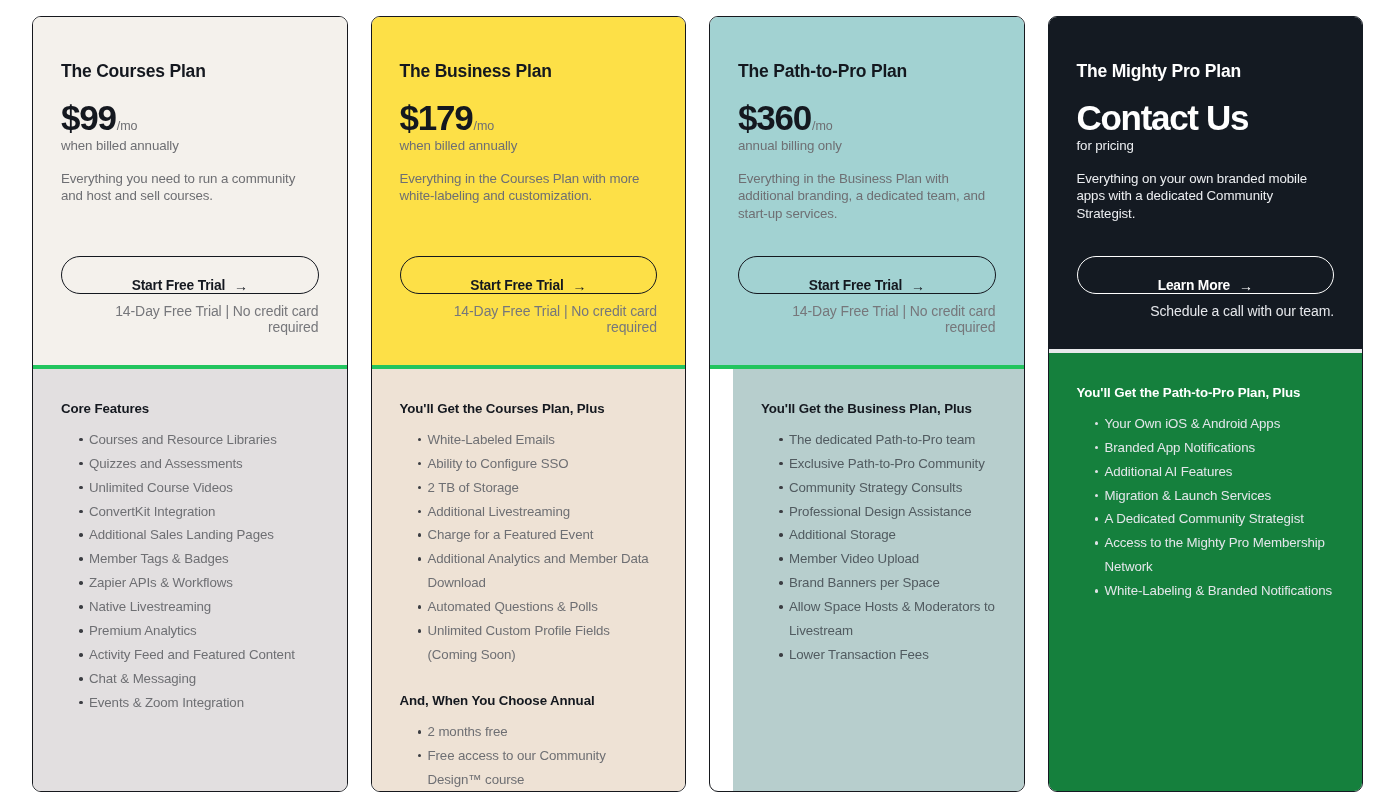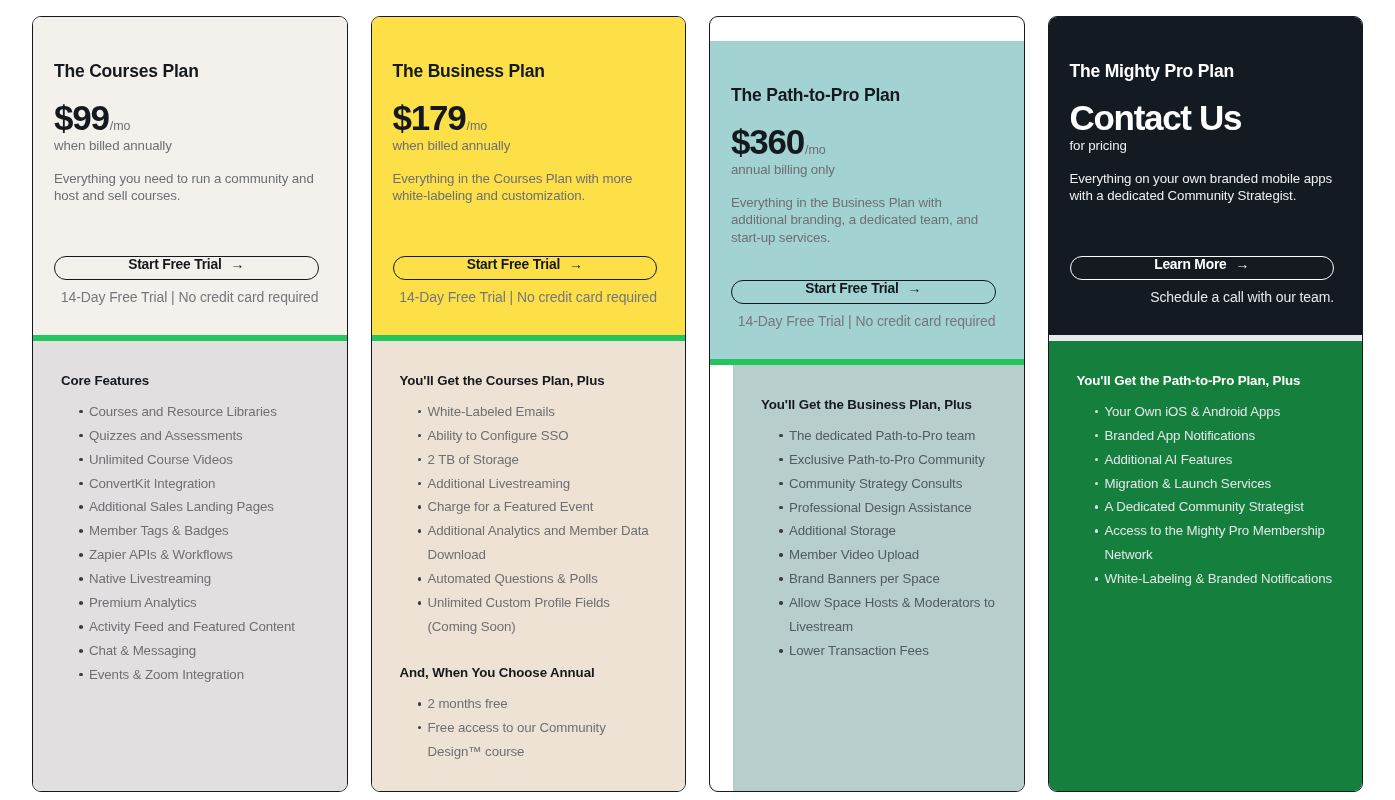--- a/index.html
+++ b/index.html
@@ -25,22 +25,22 @@
     display: flex;
     flex-direction: column;
     border: 1px solid #16181d;
     border-radius: 9px;
     overflow: hidden;
     min-width: 0;
   }
 
   
   .card-head {
-    padding: 44px 28px 30px 21px;
-    border-bottom: 6px solid #22c55e;
+    padding: 44px 28px 30px 28px;
+    border-bottom: 4px solid #22c55e;
   }
 
   .plan-name {
     font-size: 17.5px;
     font-weight: bold;
     letter-spacing: -0.2px;
     color: #14181f;
     margin-bottom: 18px;
   }
 
@@ -77,25 +77,25 @@
     line-height: 1.33;
     color: #6e6f73;
     letter-spacing: -0.1px;
     min-height: 56px;
   }
 
   .cta-wrap { margin-top: 30px; }
 
   .cta-button {
     display: flex;
-    align-items: flex-start;
+    align-items: flex-end;
     justify-content: center;
     gap: 9px;
     width: 100%;
-    height: 24px;
+    height: 38px;
     border: 1.6px solid #14181f;
     border-radius: 999px;
     background: transparent;
     font-family: "Liberation Sans", sans-serif;
     font-size: 13.8px;
     font-weight: bold;
     letter-spacing: -0.2px;
     color: #14181f;
     cursor: pointer;
   }
@@ -148,21 +148,21 @@
     background: #3b3d42;
   }
 
   
   .card-1 .card-head { background: #f4f1ec; }
   .card-1 .card-body { background: #e2dfe0; }
 
   .card-2 .card-head { background: #fde047; }
   .card-2 .card-body { background: #eee2d5; }
 
-  .card-3 .card-head { background: #a2d2d2; margin-top: 24px; }
+  .card-3 .card-head { background: #a2d2d2; }
   .card-3 .card-body { background: #b7cecd; margin-left: 23px; }
   .card-3 .feat-item { color: #515b60; }
 
   .card-4 { border-color: #141a22; }
   .card-4 .card-head { background: #141a22; border-bottom-color: #e8e9ec; }
   .card-4 .card-body { background: #15803d; }
   .card-4 .plan-name,
   .card-4 .price-amount { color: #ffffff; }
   .card-4 .price-suffix,
   .card-4 .price-note,

